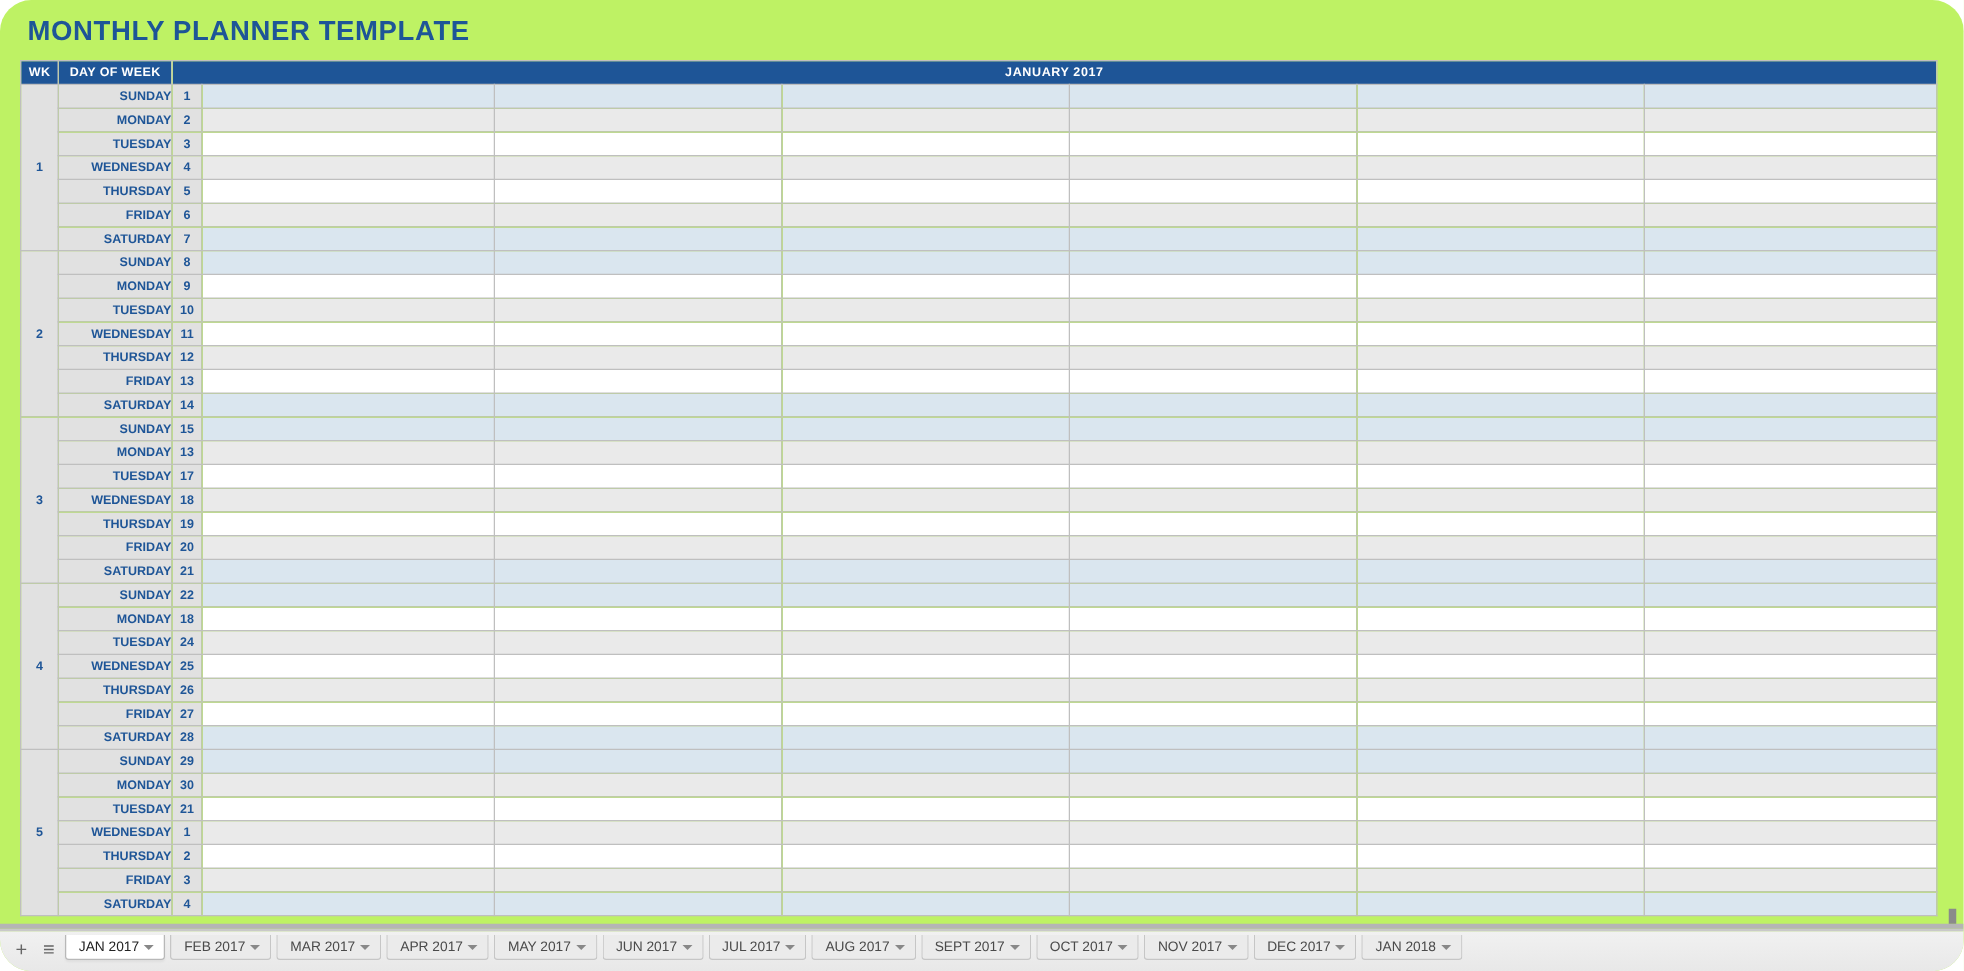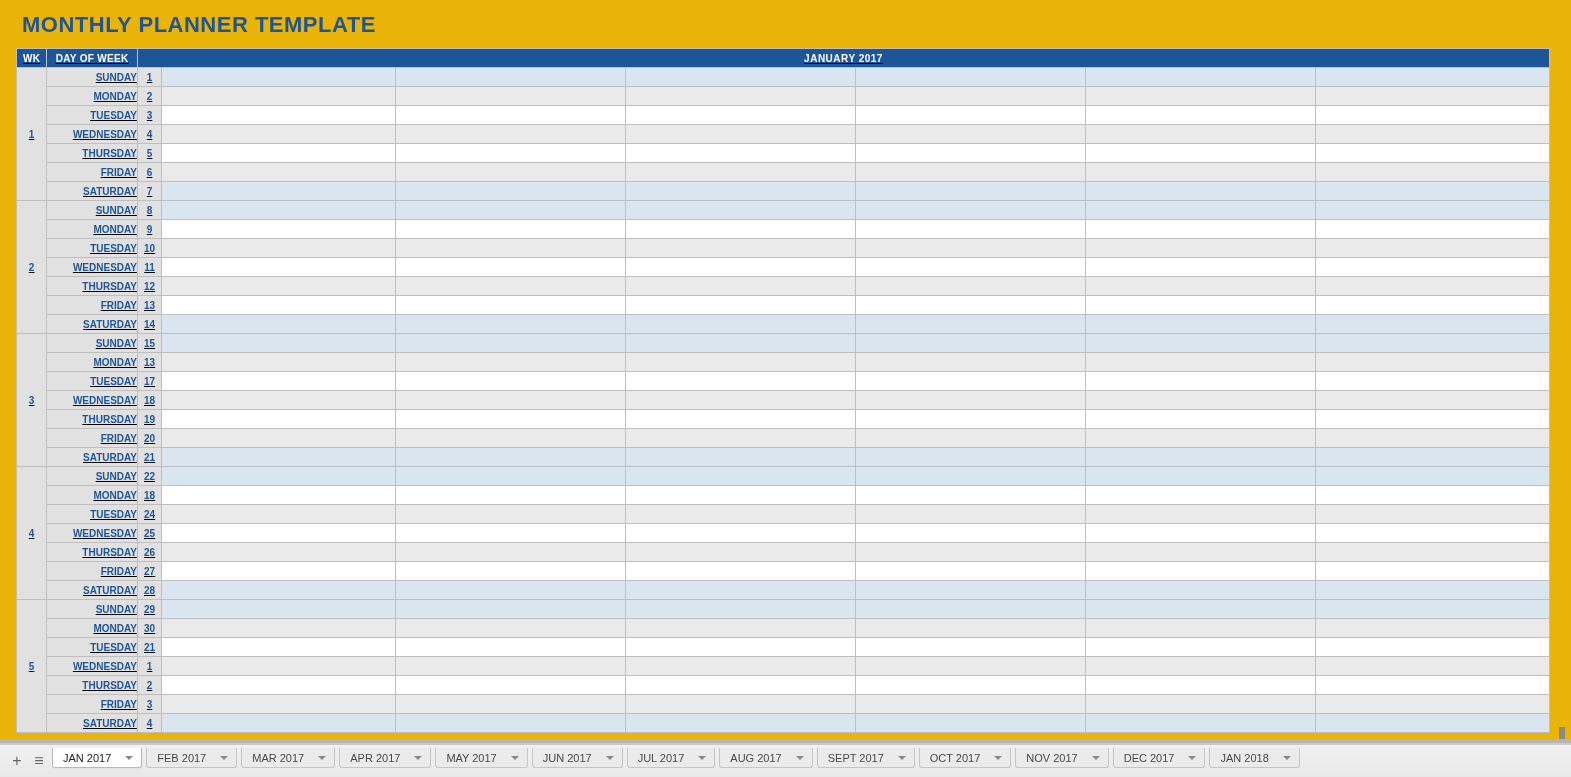--- a/index.html
+++ b/index.html
@@ -7,35 +7,35 @@
     margin: 0; padding: 0;
     font-family: Arial, Helvetica, sans-serif;
     background: #fff;
     width: 1571px;
   }
   .page {
     width: 1571px;
     height: 777px;
     position: relative;
     overflow: hidden;
-    background: #eab308;
+    background: #bef264;
+    border-radius: 25px;
   }
   .title {
     color: #1e5597;
     font-size: 22px;
     font-weight: 700;
     letter-spacing: .5px;
     padding: 12px 0 10px 22px;
   }
   .planner {
     border-collapse: collapse;
     margin-left: 16px;
     width: 1534px;
     table-layout: fixed;
-    text-decoration: underline;
   }
   .planner td, .planner th {
     border: 1px solid #bfbfbf;
     height: 19px;
     padding: 0;
     font-size: 10px;
     overflow: hidden;
   }
   .hdr {
     background: #1e5597;
@@ -111,21 +111,21 @@
   .tb-btn {
     color: #666;
     font-size: 16px;
     width: 18px;
     text-align: center;
     cursor: pointer;
   }
   .tab {
     display: flex;
     align-items: center;
-    gap: 14px;
+    gap: 4px;
     background: #ebebeb;
     border: 1px solid #c6c6c6;
     border-top: none;
     border-radius: 0 0 3px 3px;
     padding: 3px 8px 3px 10px;
     font-size: 11px;
     color: #4a4a4a;
     cursor: pointer;
     height: 20px;
     position: relative;

